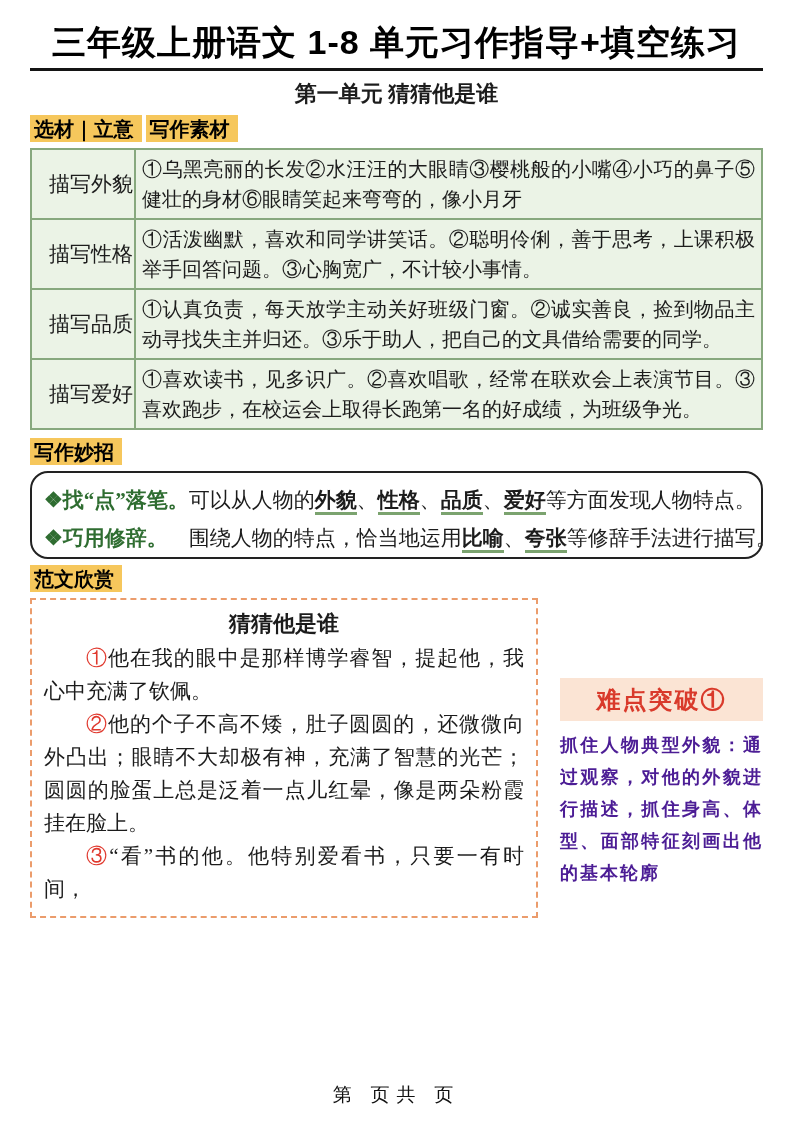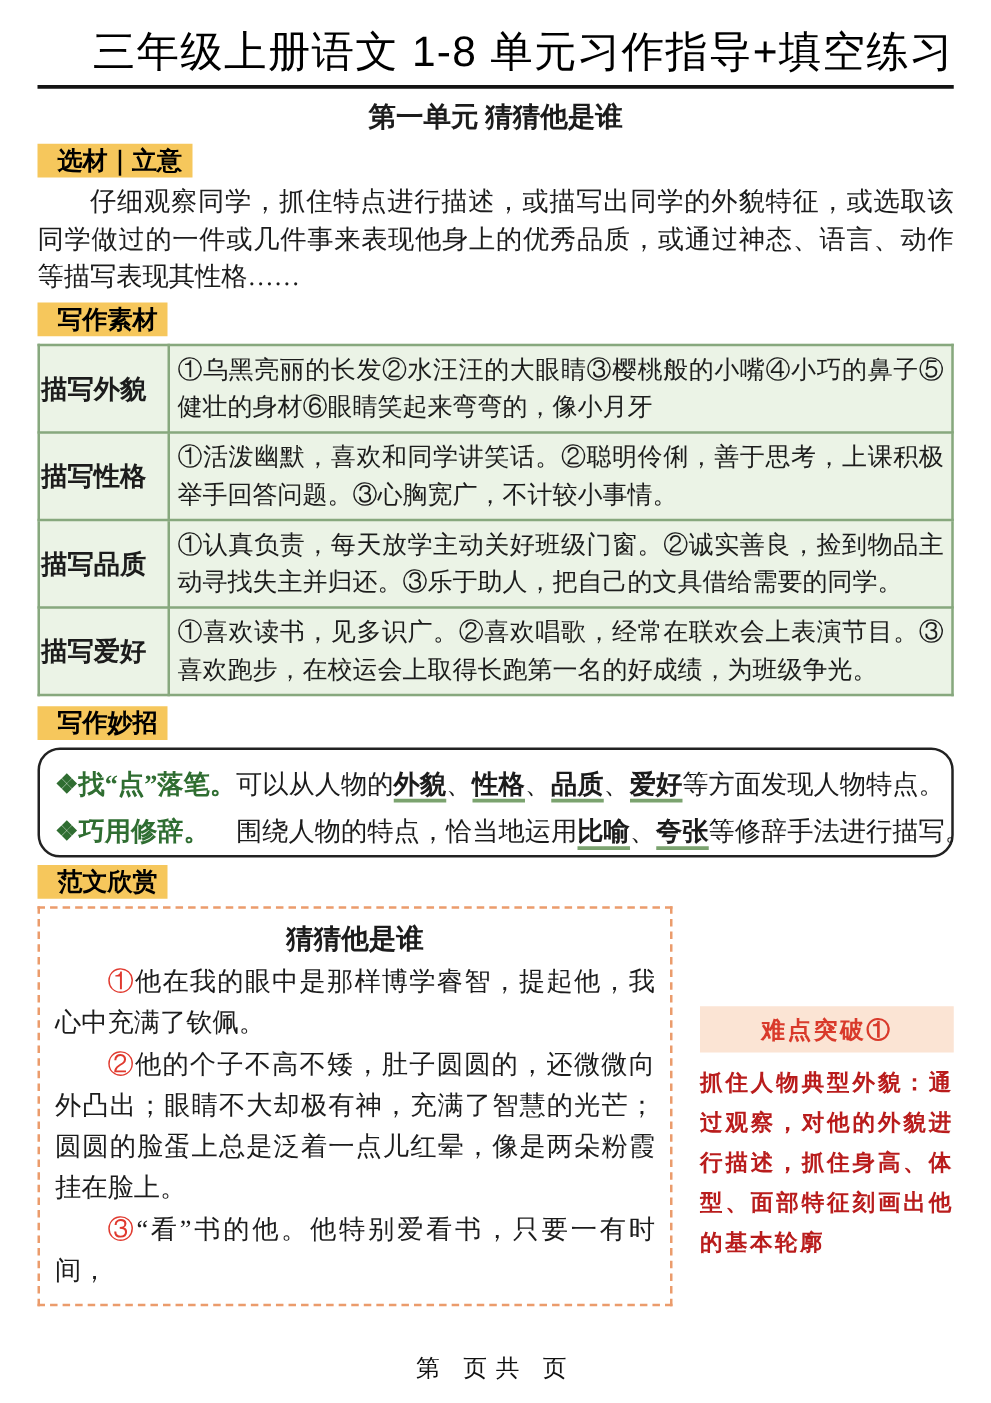--- a/index.html
+++ b/index.html
@@ -5,50 +5,50 @@
   html, body { margin: 0; padding: 0; background: #ffffff; }
   .page {
     width: 793px; height: 1122px; background: #ffffff; overflow: hidden;
     position: relative; color: #1c1c1c;
     font-family: "Liberation Serif", "DejaVu Serif", serif;
   }
   .inner { padding: 20px 30px 0 30px; }
 
   .title {
     font-family: "Liberation Sans", "DejaVu Sans", sans-serif;
-    font-weight: normal; font-size: 34px; line-height: 1.3;
-    text-align: right; color: #000; letter-spacing: 1px;
+    font-weight: bold; font-size: 34px; line-height: 1.3;
+    text-align: center; color: #000; letter-spacing: 1px;
   }
   .rule { border-top: 3px solid #141414; margin-top: 4px; }
   .subtitle {
     text-align: center; font-size: 22px; font-weight: bold;
     margin: 8px 0 6px 0;
   }
 
   .sec-label {
     display: inline-block; background: #f6c75c; color: #000;
     font-family: "Liberation Sans", "DejaVu Sans", sans-serif;
     font-weight: bold; font-size: 20px; line-height: 1;
-    padding: 4px 8px 3px 16px;
+    padding: 4px 8px 3px 4px;
   }
 
   .intro {
     margin: 4px 0 6px 0; font-size: 21px; line-height: 30px;
     text-indent: 2em; text-align: justify;
   }
 
   .mat-table {
     width: 100%; border-collapse: collapse; margin: 6px 0 8px 0;
     background: #ebf3e6;
   }
   .mat-table td { border: 2px solid #87a87e; }
   td.row-head {
-    width: 100px; text-align: left;
+    width: 100px; text-align: right;
     font-family: "Liberation Sans", "DejaVu Sans", sans-serif;
-    font-weight: bold; font-size: 21px;
+    font-weight: normal; font-size: 21px;
   }
   td.row-content { font-size: 20px; line-height: 30px; padding: 4px 6px; text-align: justify; }
 
   .tips-box {
     border: 2px solid #222; border-radius: 18px;
     padding: 8px 10px 0 12px; margin: 6px 0 6px 0;
   }
   .tip { margin: 0; font-size: 21px; line-height: 38px; white-space: nowrap; }
   .tip-head { color: #2f6d31; font-weight: bold; }
   .kw { font-weight: bold; border-bottom: 3px solid #7ba36f; padding-bottom: 0px; }
@@ -58,46 +58,45 @@
     width: 508px; box-sizing: border-box;
     border: 2px dashed #eb9c6c; padding: 6px 12px 10px 12px;
   }
   .essay-title { text-align: center; font-weight: bold; font-size: 22px; line-height: 36px; margin: 0; }
   .essay-p { margin: 0; font-size: 21px; line-height: 33px; text-indent: 2em; text-align: justify; }
   .marker { color: #e0392e; }
 
   .right-col { flex: 1; margin-left: 22px; margin-top: 80px; }
   .panel-header {
     background: #fbe4d4; color: #d93a2b; text-align: center;
-    font-size: 19px; font-weight: bold; padding: 6px 0 5px 0;
+    font-size: 24px; font-weight: bold; padding: 6px 0 5px 0;
     letter-spacing: 2px;
   }
   .panel-body {
-    color: #b91c1c; font-size: 18px; line-height: 32px;
+    color: #4c1d95; font-size: 18px; line-height: 32px;
     letter-spacing: 2px; margin-top: 8px; font-weight: bold;
     text-align: justify;
   }
 
   .footer {
     position: absolute; bottom: 14px; left: 0; right: 0;
     text-align: center; font-size: 19px; letter-spacing: 7px; color: #111;
   }
 </style>
 </head>
 <body>
 
 <div class="page">
   <div class="inner">
 
     <div class="title">三年级上册语文 1-8 单元习作指导+填空练习</div>
     <div class="rule"></div>
     <div class="subtitle">第一单元 猜猜他是谁</div>
 
     <div class="sec-label">选材｜立意</div>
-    <p class="intro">仔细观察同学，抓住特点进行描述，或描写出同学的外貌特征，或选取该同学做过的一件或几件事来表现他身上的优秀品质，或通过神态、语言、动作等描写表现其性格……</p>
 
     <div class="sec-label">写作素材</div>
     <table class="mat-table">
       <tbody>
         <tr>
           <td class="row-head">描写外貌</td>
           <td class="row-content">①乌黑亮丽的长发②水汪汪的大眼睛③樱桃般的小嘴④小巧的鼻子⑤健壮的身材⑥眼睛笑起来弯弯的，像小月牙</td>
         </tr>
         <tr>
           <td class="row-head">描写性格</td>

